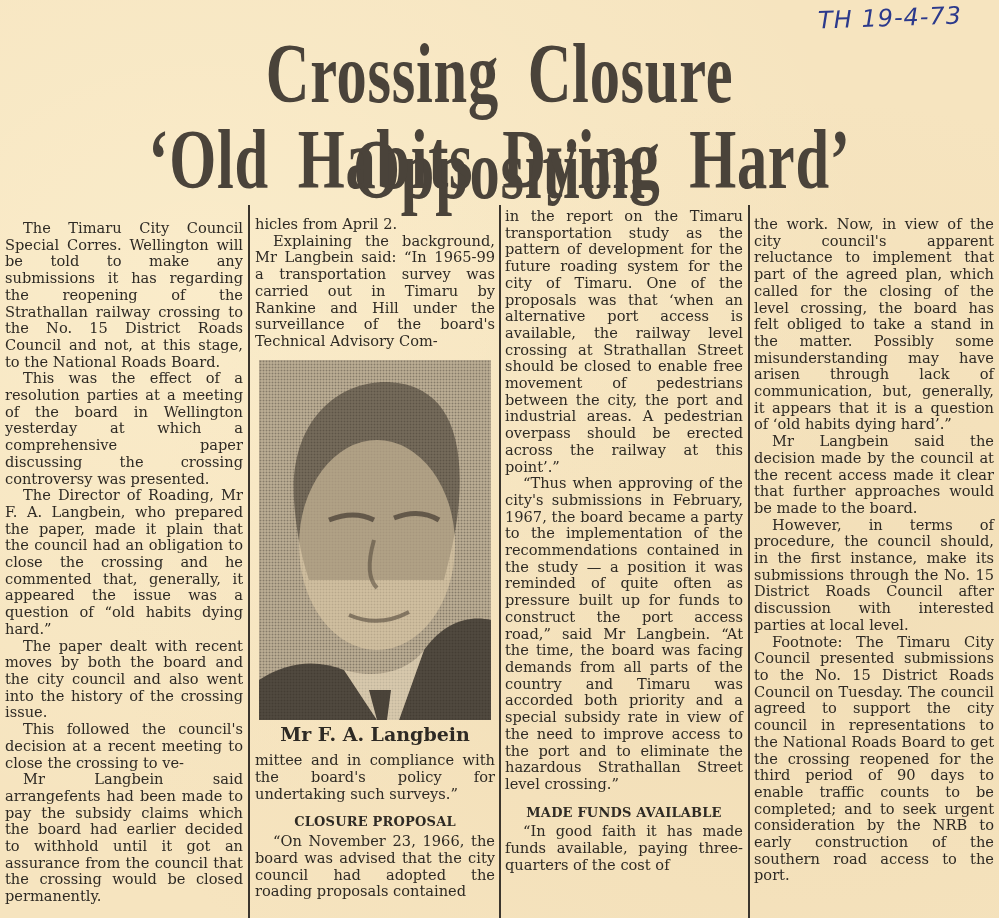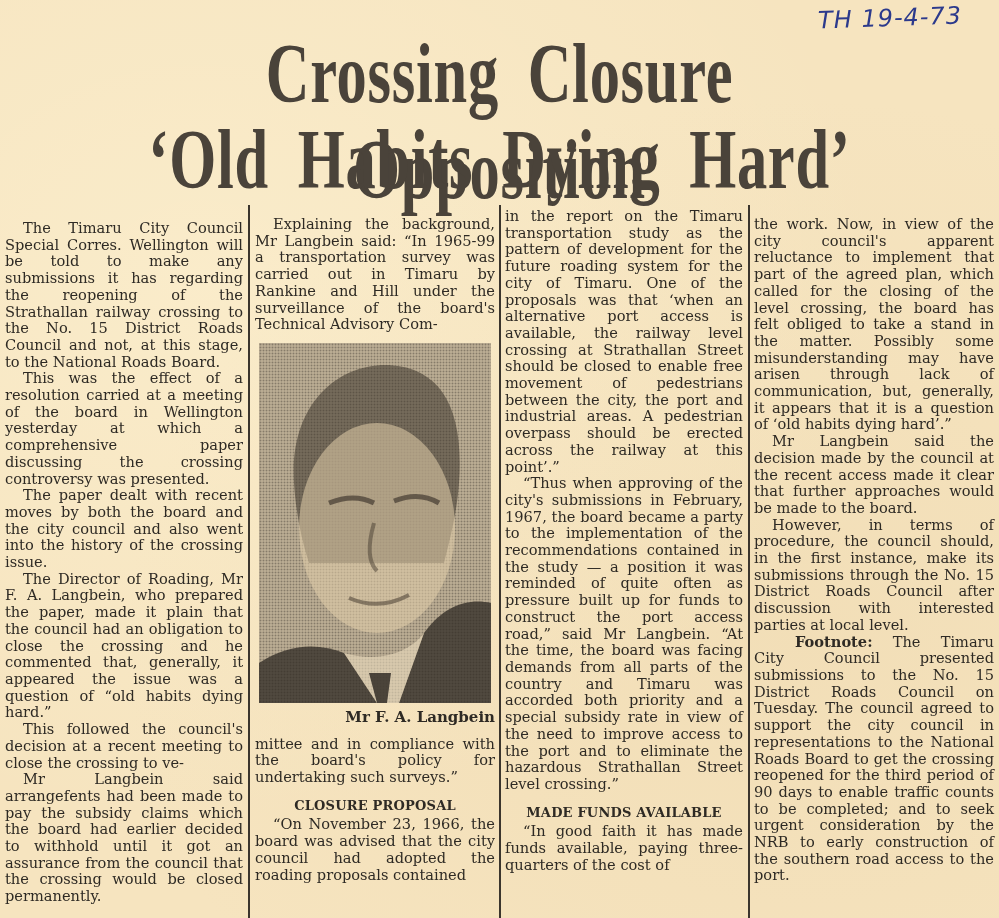--- a/index.html
+++ b/index.html
@@ -54,49 +54,50 @@
   .photo {
     width: 232px; height: 360px; margin: 10px 0 0 4px;
     background-color: #b9ab92;
     background-image:
       radial-gradient(circle, rgba(40,35,30,0.35) 0.8px, transparent 1.1px);
     background-size: 3px 3px;
     position: relative; overflow: hidden;
   }
   .photo svg { position: absolute; inset: 0; }
   .caption {
-    text-align: right; font-weight: bold; font-size: 15px;
+    text-align: center; font-weight: bold; font-size: 19px;
     margin: 6px 0 10px 0;
   }
-  .footnote-label { font-weight: bold; margin-left: 23px; }
+  .footnote-label { font-weight: normal; }
 </style>
 </head>
 <body>
 
 <div class="page">
 
   <div class="handwritten-date">TH 19-4-73</div>
 
   <div class="headline l1">Crossing Closure Opposition</div>
   <div class="headline l2">‘Old Habits Dying Hard’</div>
 
   <div class="rule" style="left:248px; top:205px; height:713px;"></div>
   <div class="rule" style="left:499px; top:205px; height:713px;"></div>
   <div class="rule" style="left:748px; top:205px; height:713px;"></div>
 
   <div class="col c1">
     <p>The Timaru City Council Special Corres. Wellington will be told to make any submissions it has regarding the reopening of the Strathallan railway crossing to the No. 15 District Roads Council and not, at this stage, to the National Roads Board.</p>
-    <p>This was the effect of a resolution carried at a meeting of the board in Wellington yesterday at which a comprehensive paper discussing the crossing controversy was presented.</p>
+    <p>This was the effect of a resolution parties at a meeting of the board in Wellington yesterday at which a comprehensive paper discussing the crossing controversy was presented.</p>
+    <p>The Director of Roading, Mr F. A. Langbein, who prepared the paper, made it plain that the council had an obligation to close the crossing and he commented that, generally, it appeared the issue was a question of “old habits dying hard.”</p>
     <p>The paper dealt with recent moves by both the board and the city council and also went into the history of the crossing issue.</p>
-    <p>The Director of Roading, Mr F. A. Langbein, who prepared the paper, made it plain that the council had an obligation to close the crossing and he commented that, generally, it appeared the issue was a question of “old habits dying hard.”</p>
     <p>This followed the council's decision at a recent meeting to close the crossing to ve-</p>
     <p>Mr Langbein said arrangefents had been made to pay the subsidy claims which the board had earlier decided to withhold until it got an assurance from the council that the crossing would be closed permanently.</p>
   </div>
 
   <div class="col c2">
+    <p class="noindent">hicles from April 2.</p>
     <p>Explaining the background, Mr Langbein said: “In 1965-99 a transportation survey was carried out in Timaru by Rankine and Hill under the surveillance of the board's Technical Advisory Com-</p>
     <div class="photo">
       <svg width="232" height="360" viewBox="0 0 232 360">
         <path d="M35 140 C30 60 80 20 130 22 C185 25 205 70 200 140 C198 170 190 200 185 220 L50 220 C42 195 37 170 35 140 Z" fill="rgba(60,52,44,0.55)"></path>
         <ellipse cx="118" cy="185" rx="78" ry="105" fill="rgba(225,205,170,0.55)"></ellipse>
         <path d="M70 160 Q95 150 115 160" stroke="rgba(50,42,35,0.6)" stroke-width="5" fill="none"></path>
         <path d="M135 158 Q160 148 180 160" stroke="rgba(50,42,35,0.6)" stroke-width="5" fill="none"></path>
         <path d="M115 180 Q105 215 118 228" stroke="rgba(60,50,40,0.45)" stroke-width="4" fill="none"></path>
         <path d="M90 255 Q120 268 150 252" stroke="rgba(60,50,40,0.5)" stroke-width="4" fill="none"></path>
         <path d="M0 360 L0 320 C30 300 60 300 85 310 L118 360 Z" fill="rgba(45,40,35,0.75)"></path>

